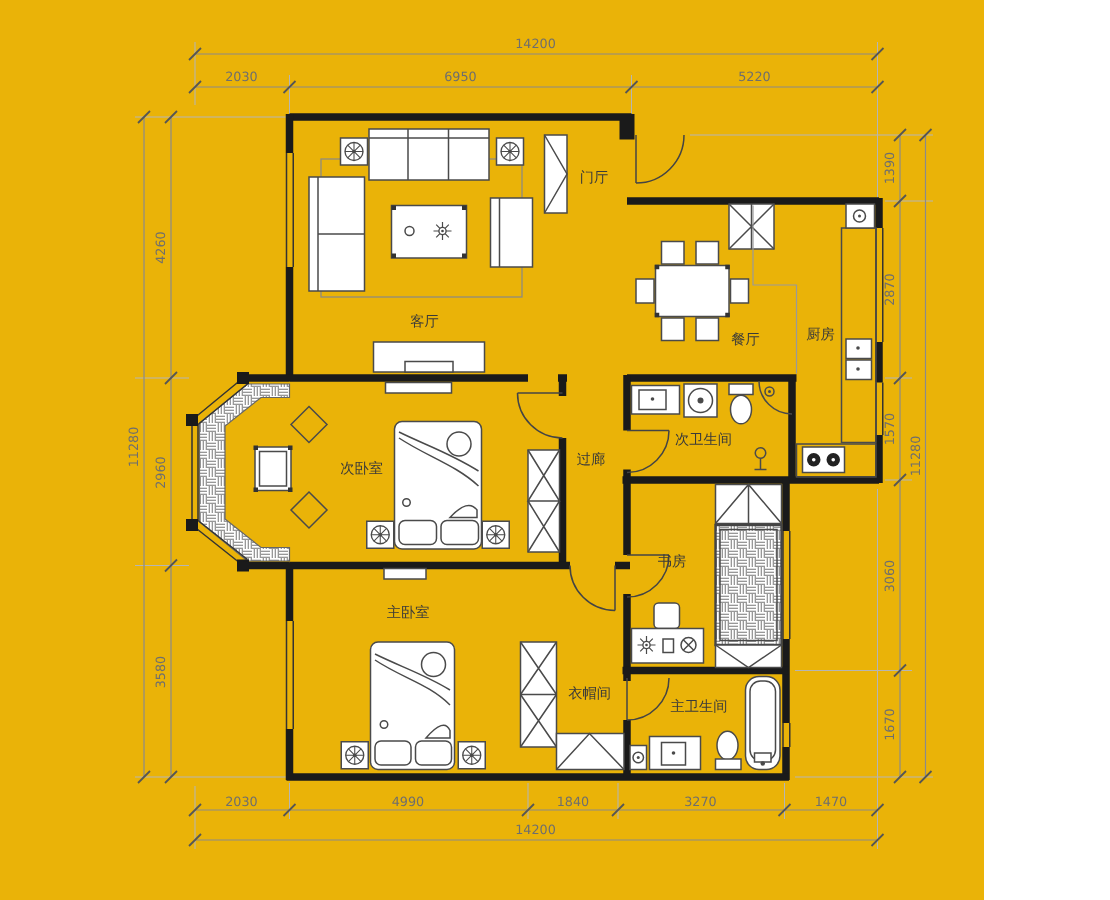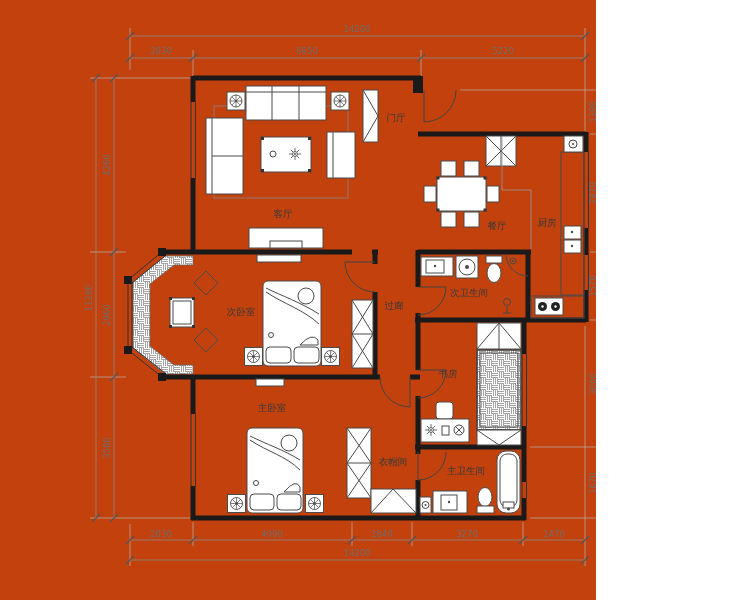--- a/index.html
+++ b/index.html
@@ -1,16 +1,16 @@
 <!DOCTYPE html>
 <html><head>
 <meta charset="utf-8">
 <style>
   html,body{margin:0;padding:0;background:#ffffff;}
-  .canvas{position:relative;width:596px;height:600px;background:#c2410c;overflow:hidden;
+  .canvas{position:relative;width:656px;height:600px;background:#eab308;overflow:hidden;
           font-family:"DejaVu Sans", sans-serif;}
   svg text{font-family:"DejaVu Sans", sans-serif;}
   .dimtxt{font-size:8.5px;fill:#6e6e6e;}
   .roomtxt{font-size:9.5px;fill:#3a3a3a;}
   .wall{stroke:#1a1a1a;stroke-width:5;stroke-linecap:butt;fill:none;}
   .thinw{stroke:#333;stroke-width:1;fill:none;}
   .furn{stroke:#4a4a4a;stroke-width:1;fill:#ffffff;}
   .furnl{stroke:#4a4a4a;stroke-width:1;fill:none;}
   .dimline{stroke:#8a8a8a;stroke-width:0.8;fill:none;}
   .ext{stroke:#b5b5b5;stroke-width:0.7;fill:none;}

